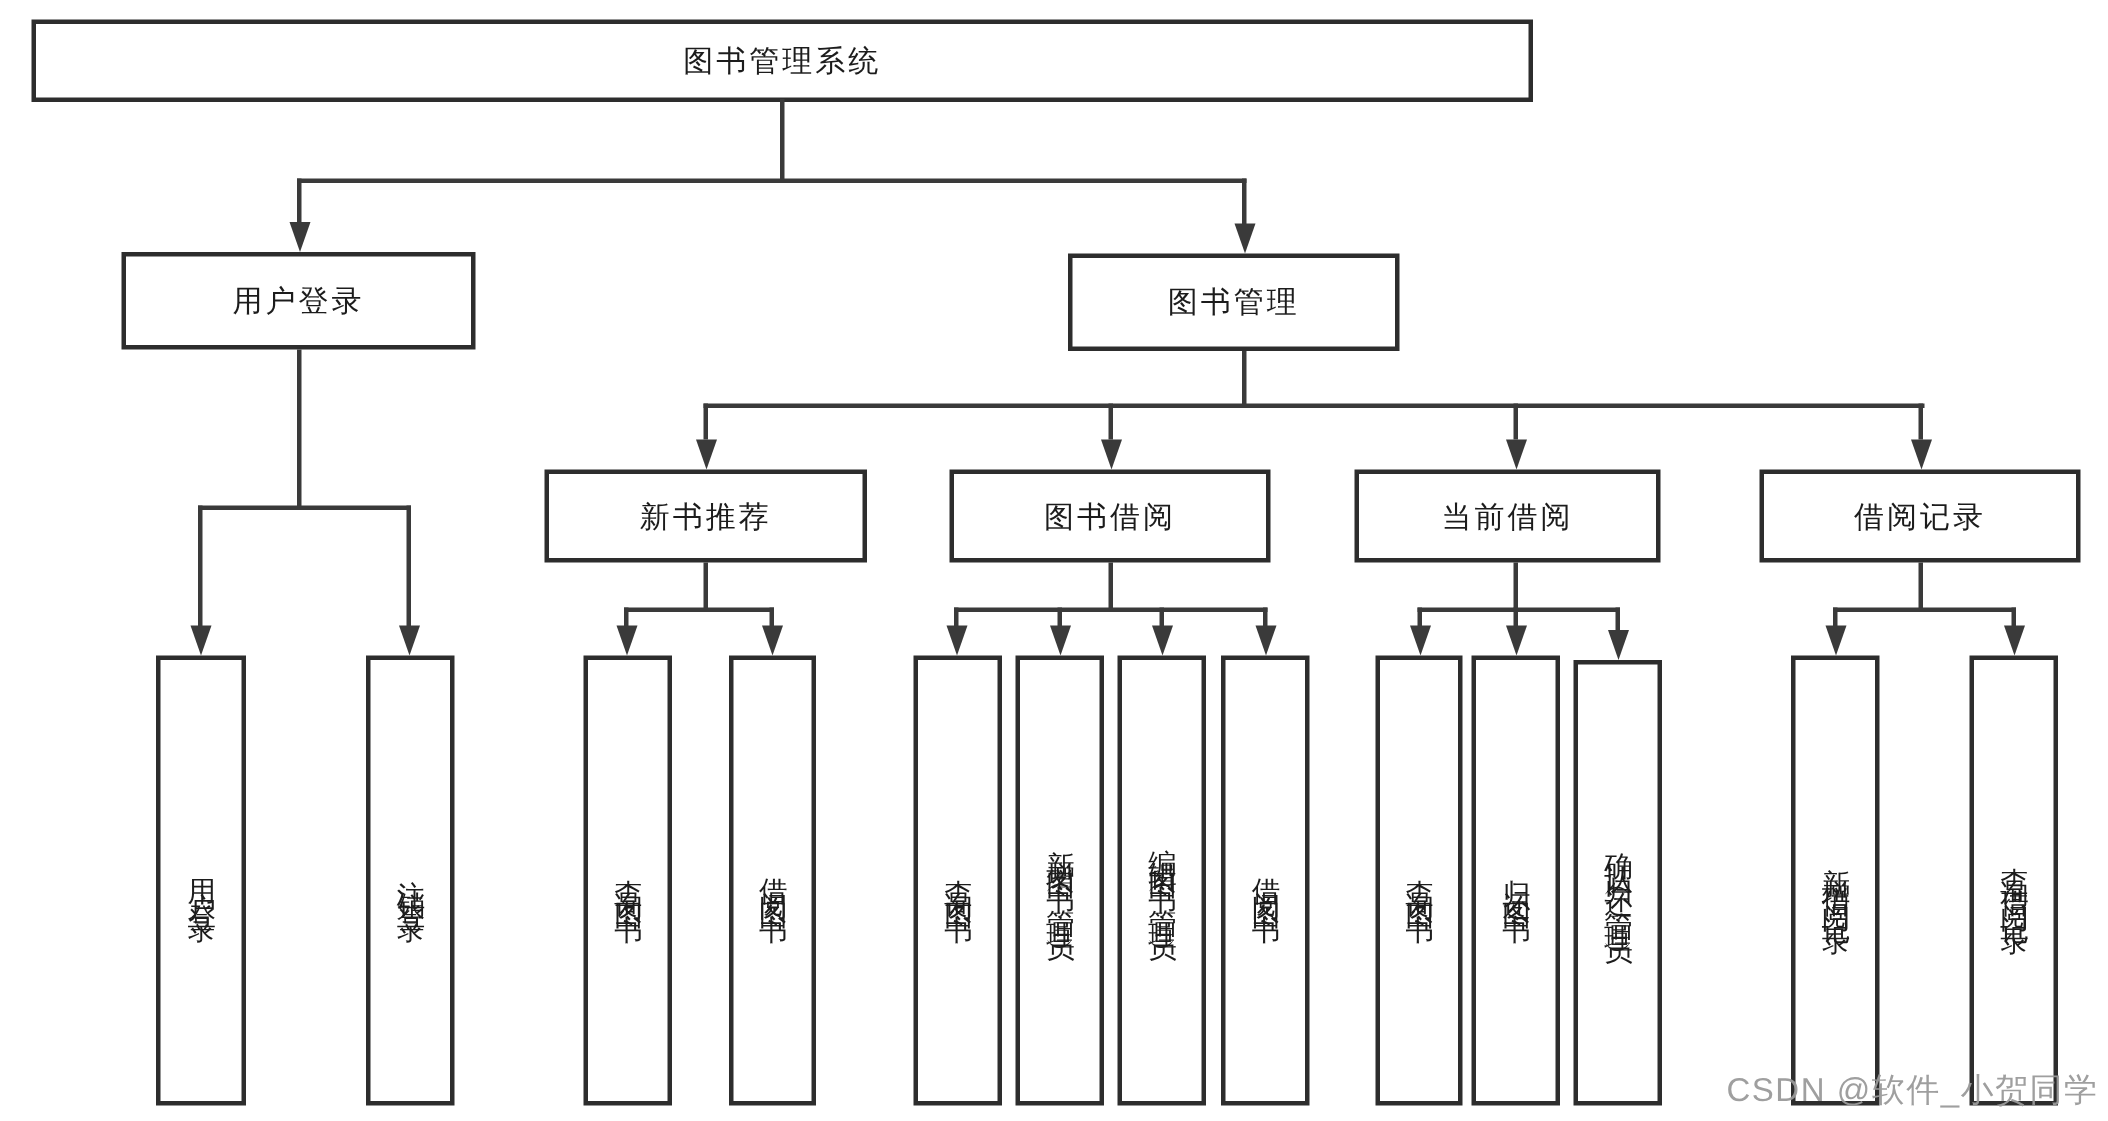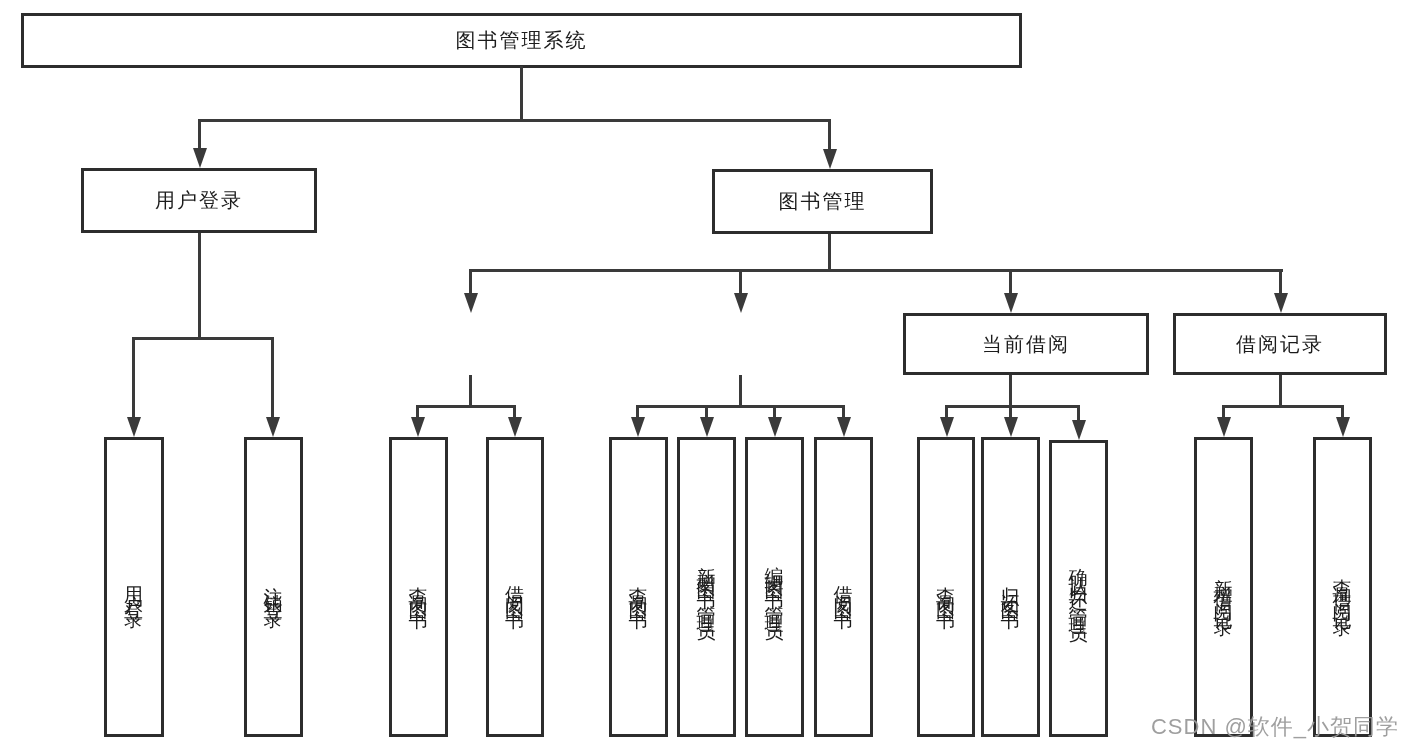--- a/index.html
+++ b/index.html
@@ -45,23 +45,25 @@
 <body>
 
 <div class="canvas">
 
   <div class="box" style="left:21px;top:13px;width:1001px;height:55px;">图书管理系统</div>
 
   <div class="box" style="left:81px;top:168px;width:236px;height:65px;">用户登录</div>
 
   <div class="box" style="left:712px;top:169px;width:221px;height:65px;">图书管理</div>
 
+  <div class="box" style="left:363px;top:313px;width:215px;height:62px;">新书推荐</div>
 
+  <div class="box" style="left:633px;top:313px;width:214px;height:62px;">图书借阅</div>
 
-  <div class="box" style="left:903px;top:313px;width:246px;height:62px;">当前借阅</div>
+  <div class="box" style="left:903px;top:313px;width:204px;height:62px;">当前借阅</div>
 
   <div class="box" style="left:1173px;top:313px;width:214px;height:62px;">借阅记录</div>
 
   <div class="box vbox" style="left:104px;top:437px;width:60px;height:300px;">用户登录</div>
 
   <div class="box vbox" style="left:244px;top:437px;width:59px;height:300px;">注销登录</div>
 
   <div class="box vbox" style="left:389px;top:437px;width:59px;height:300px;">查询图书</div>
 
   <div class="box vbox" style="left:486px;top:437px;width:58px;height:300px;">借阅图书</div>

